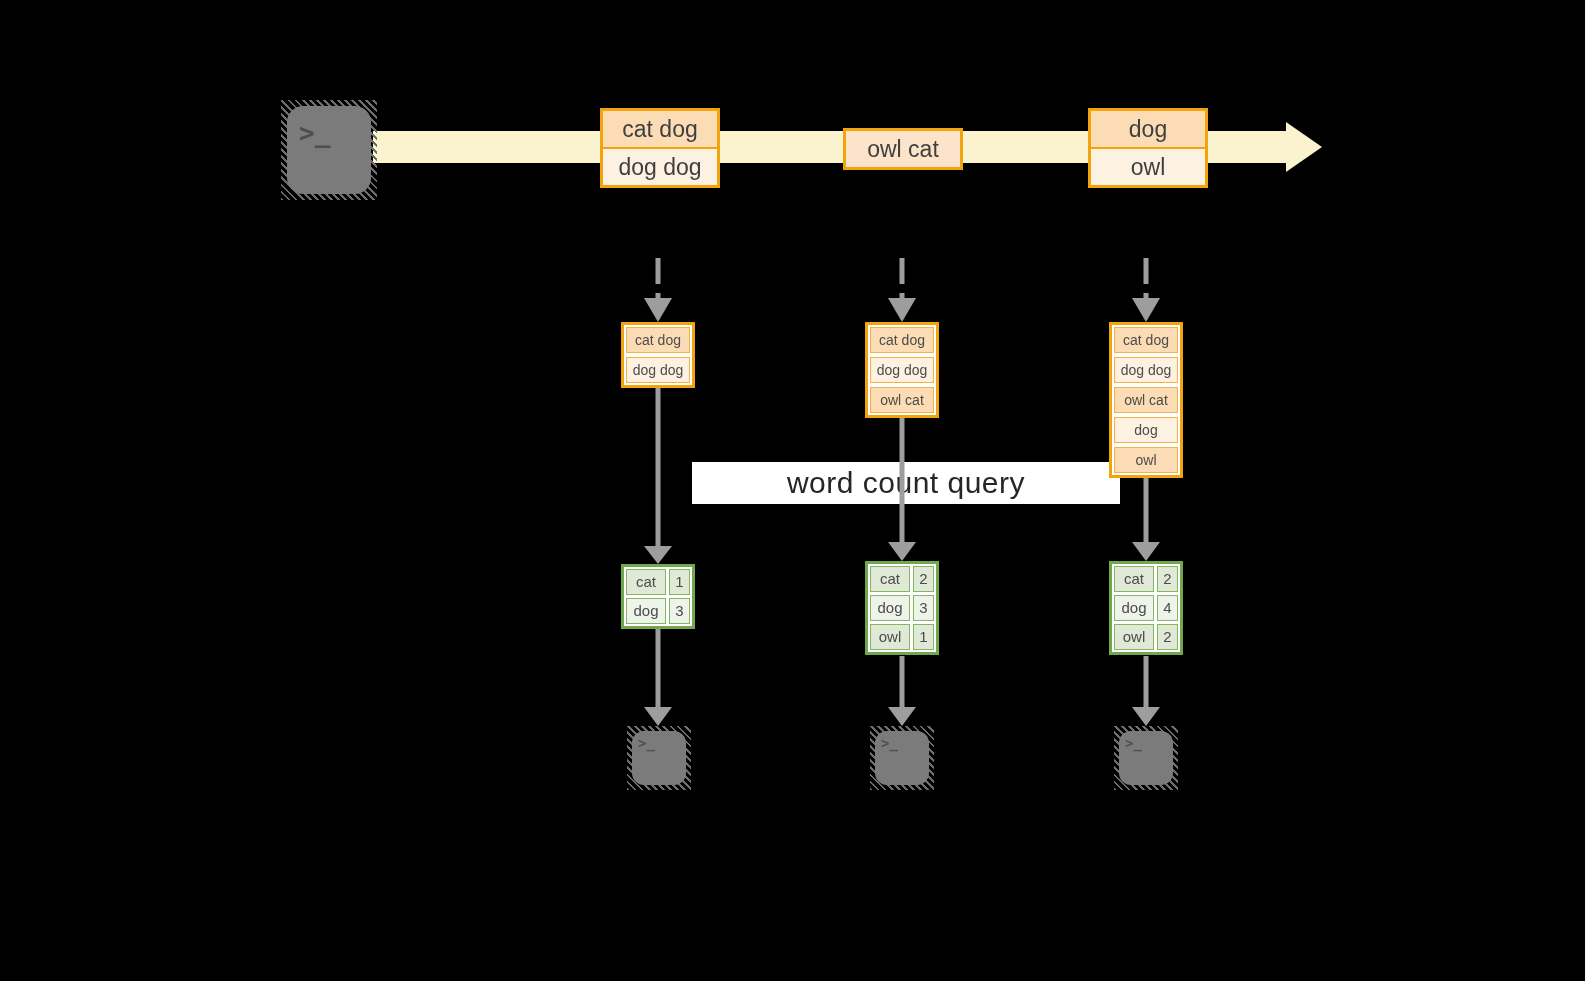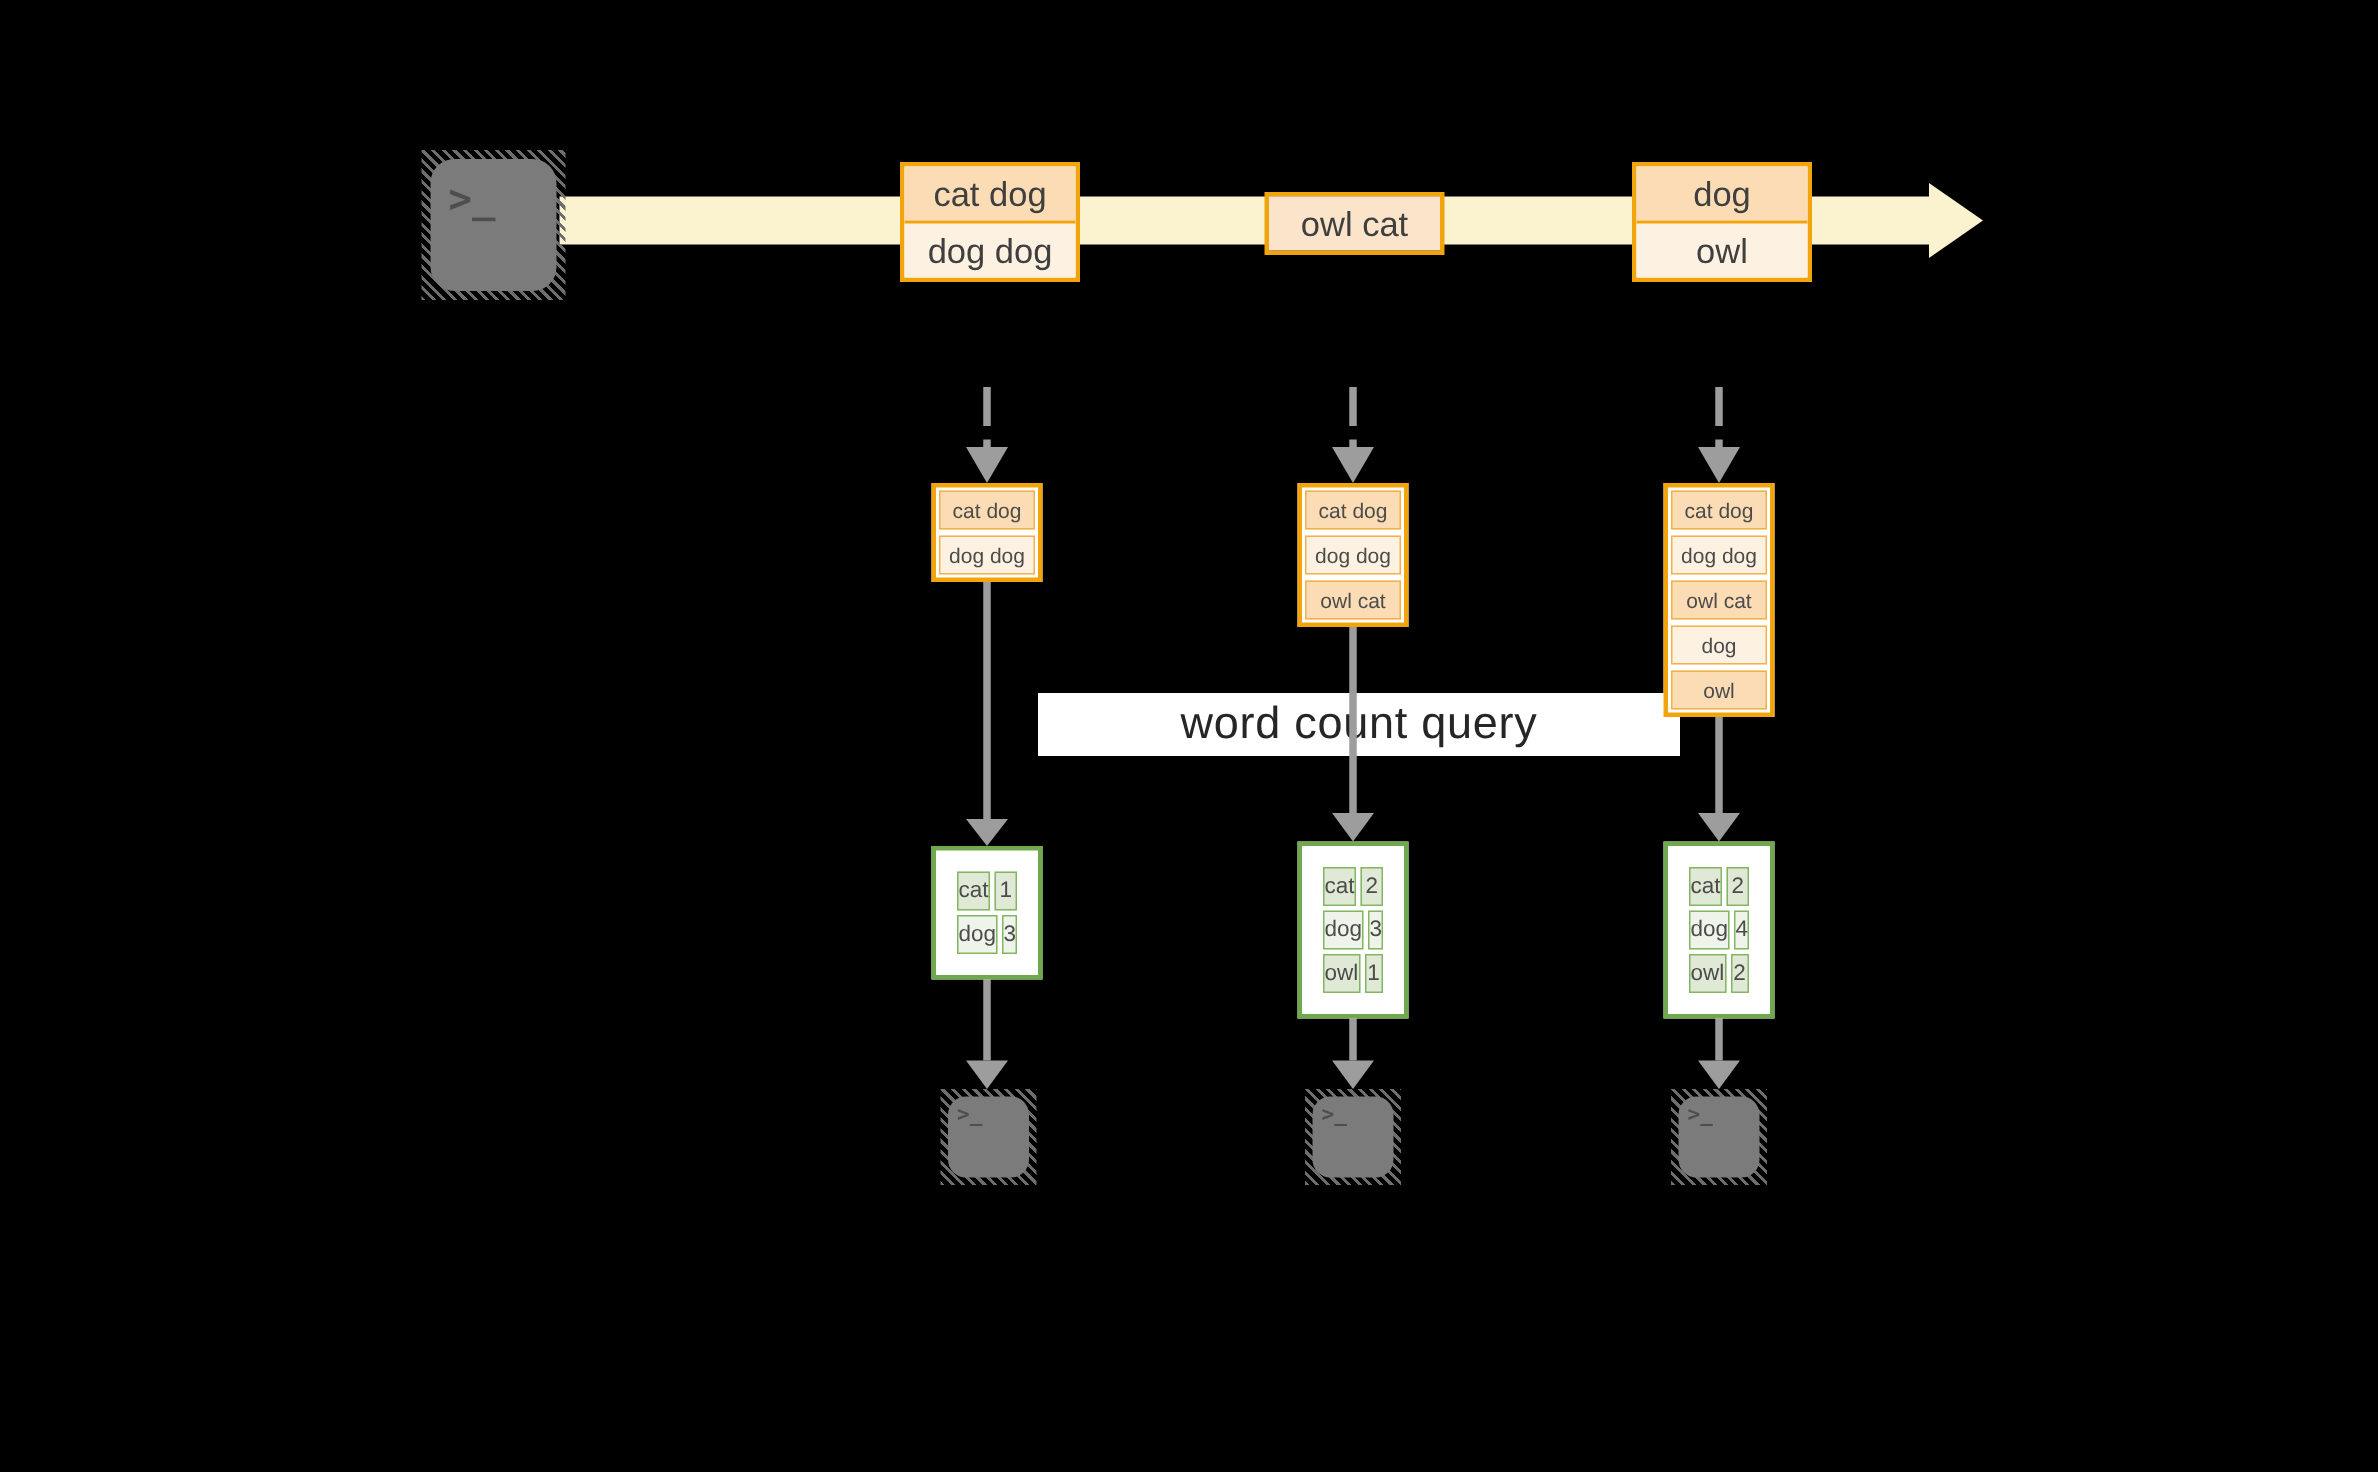--- a/index.html
+++ b/index.html
@@ -35,21 +35,21 @@
   .stack{position:absolute;width:74px;box-sizing:border-box;border:3px solid #F2A40D;
          background:#fff;padding:2px;z-index:4;}
   .scell{height:26px;line-height:24px;box-sizing:border-box;border:1px solid #F4B147;
          text-align:center;font-size:14px;color:#4c4c4c;}
   .scell + .scell{margin-top:4px;}
   .sdark{background:#FBDCB4;}
   .slight{background:#FDF1E2;}
 
   
   .gtable{position:absolute;width:74px;box-sizing:border-box;border:3px solid #6FA84D;
-          background:#fff;padding:14px;z-index:4;}
+          background:#fff;padding:2px;z-index:4;}
   .grow{display:flex;gap:3px;height:26px;}
   .grow + .grow{margin-top:3px;}
   .gname{flex:1;box-sizing:border-box;border:1px solid #84B661;line-height:24px;
          text-align:center;font-size:15px;color:#4c4c4c;}
   .gval{width:21px;box-sizing:border-box;border:1px solid #84B661;line-height:24px;
         text-align:center;font-size:15px;color:#4c4c4c;}
   .gdark .gname,.gdark .gval{background:#DFE9D5;}
   .glight .gname,.glight .gval{background:#EEF4EA;}
 
   

